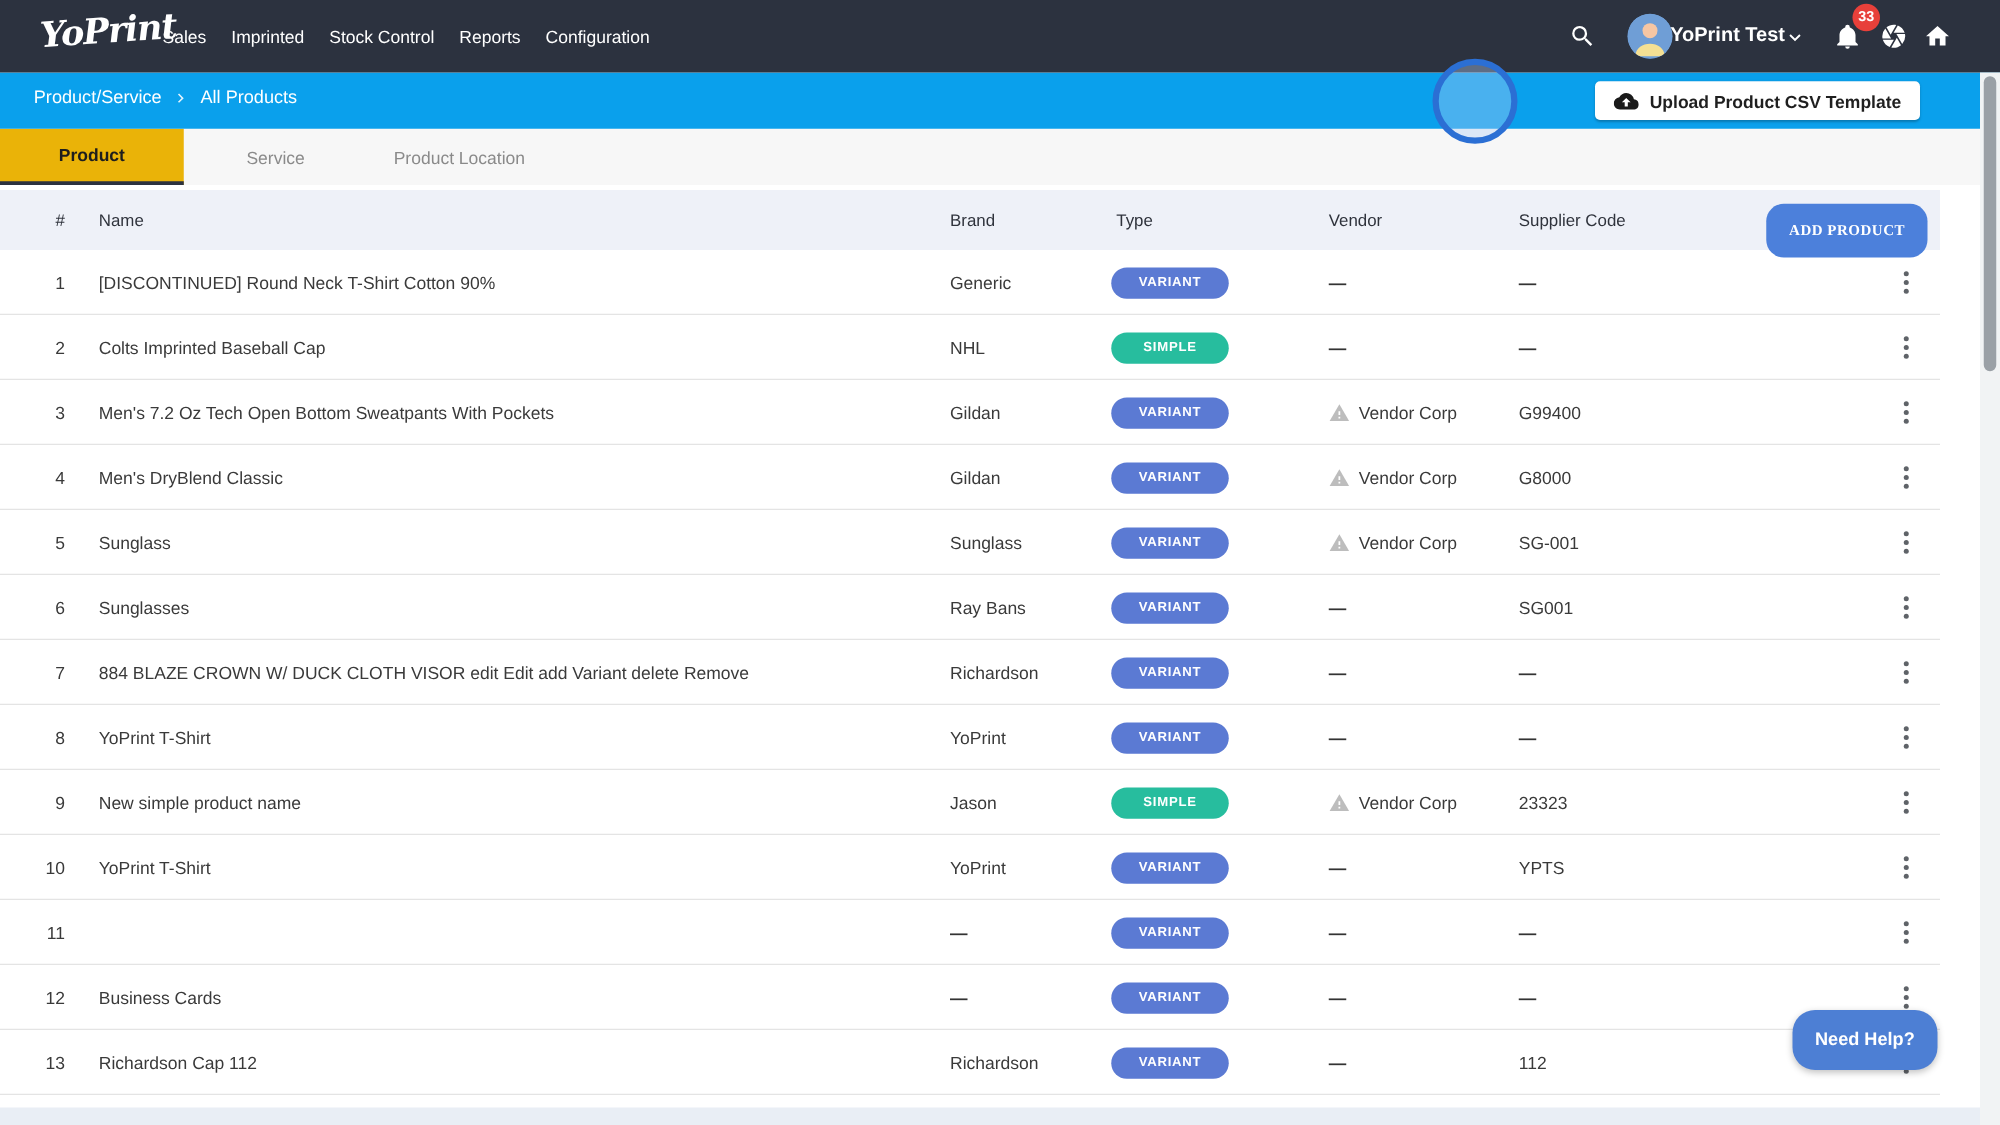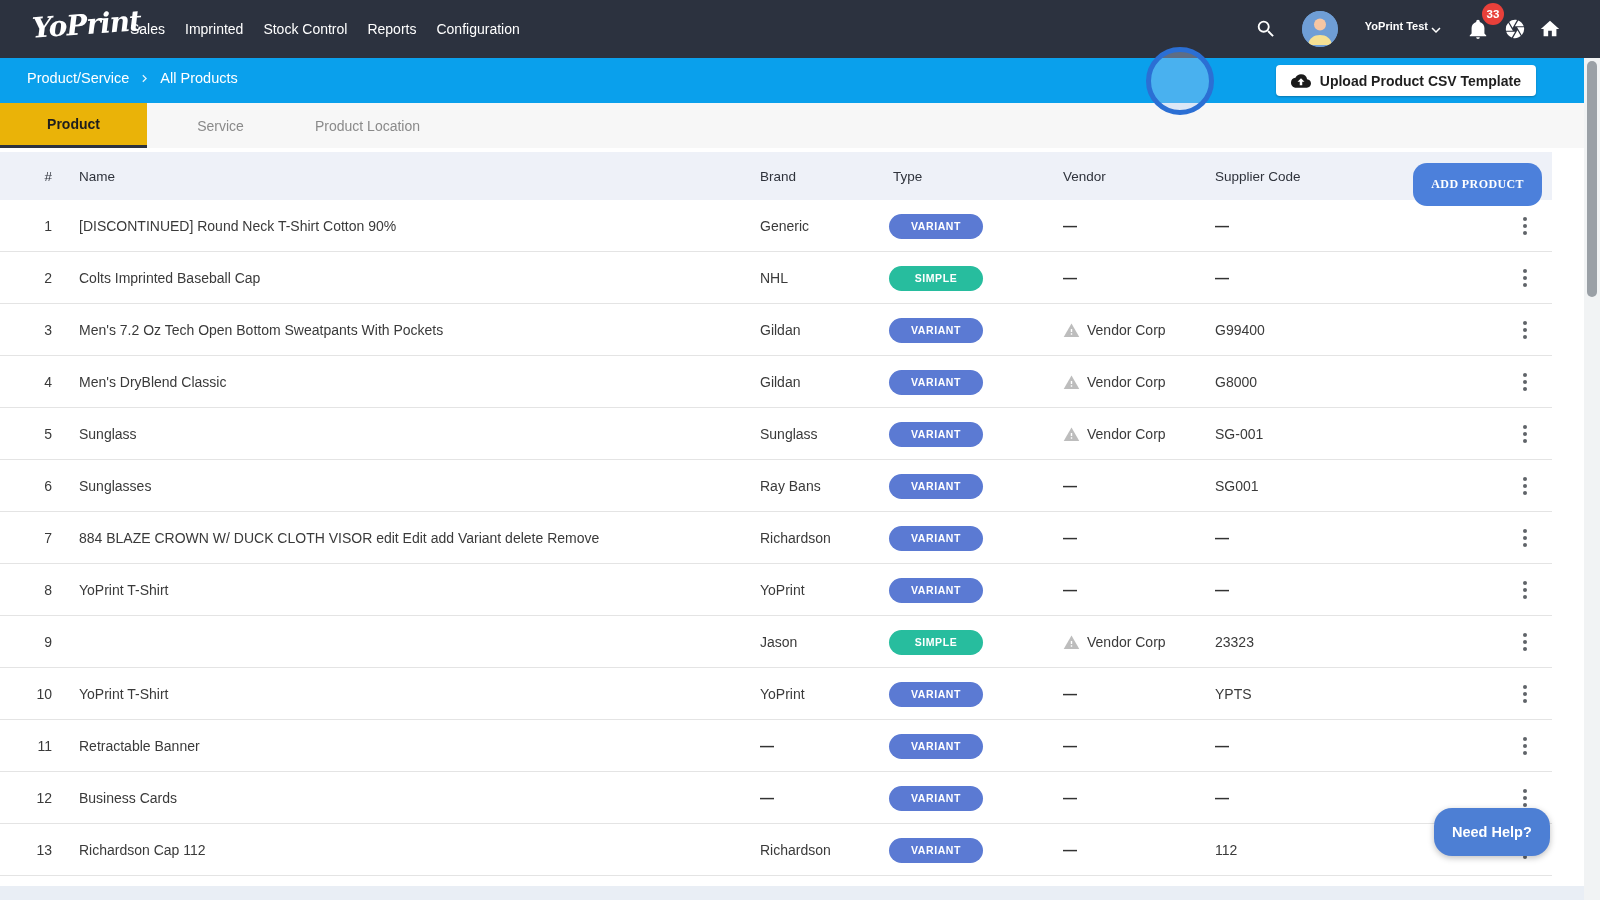--- a/index.html
+++ b/index.html
@@ -12,21 +12,21 @@
   .logo { position:absolute; left:32px; top:8px; color:#fff;
     font-family:"DejaVu Serif", serif; font-style:italic; font-weight:bold;
     font-size:28px; letter-spacing:-1px; transform:rotate(-4deg); }
   .nav-items { position:absolute; left:130px; display:flex; gap:20px; }
   .nav-item { color:#ffffff; font-size:14px; font-weight:500; cursor:pointer; white-space:nowrap; }
   .icon-btn { width:24px; height:24px; display:flex; align-items:center; justify-content:center; cursor:pointer; }
   .icon-btn svg { width:22px; height:22px; fill:#fff; }
   .search-btn { position:absolute; right:322px; top:17px; }
   .avatar { position:absolute; right:262px; top:11px; width:36px; height:36px; border-radius:50%;
     background:#6f9ed6; overflow:hidden; cursor:pointer; }
-  .user-name { position:absolute; right:172px; top:20px; color:#fff; font-size:11px; font-weight:600; }
+  .user-name { position:absolute; right:172px; top:20px; color:#fff; font-size:16px; font-weight:600; }
   .chev { position:absolute; right:152px; top:18px; }
   .chev svg { width:18px; height:18px; fill:#fff; }
   .bell-wrap { position:absolute; right:110px; top:17px; }
   .badge { position:absolute; right:96px; top:3px; min-width:22px; height:22px; border-radius:11px;
     background:#e8403a; color:#fff; font-size:11.5px; font-weight:bold; display:flex;
     align-items:center; justify-content:center; padding:0 4px; z-index:6; }
   .shutter-btn { position:absolute; right:73px; top:17px; }
   .home-btn { position:absolute; right:38px; top:17px; }
 
   
@@ -348,20 +348,21 @@
       <div class="cell c-kebab">
         <div class="kebab">
           <i></i>
           <i></i>
           <i></i>
         </div>
       </div>
     </div>
     <div class="row">
       <div class="cell c-num">9</div>
+      <div class="cell c-name">New simple product name</div>
       <div class="cell c-brand">Jason</div>
       <div class="cell c-type">
         <span class="pill simple">SIMPLE</span>
       </div>
       <div class="cell c-vendor">
         <span class="warn-icon">
           <svg viewBox="0 0 24 24">
             <path fill="#bdbdbd" d="M1 21h22L12 2 1 21z"></path>
             <path fill="#fff" d="M13 18h-2v-2h2zm0-4h-2v-4h2z"></path>
           </svg>
@@ -391,21 +392,20 @@
       <div class="cell c-kebab">
         <div class="kebab">
           <i></i>
           <i></i>
           <i></i>
         </div>
       </div>
     </div>
     <div class="row">
       <div class="cell c-num">11</div>
-      <div class="cell c-name">Retractable Banner</div>
       <div class="cell c-brand dash">—</div>
       <div class="cell c-type">
         <span class="pill variant">VARIANT</span>
       </div>
       <div class="cell c-vendor">
         <span class="dash">—</span>
       </div>
       <div class="cell c-supp dash">—</div>
       <div class="cell c-kebab">
         <div class="kebab">

